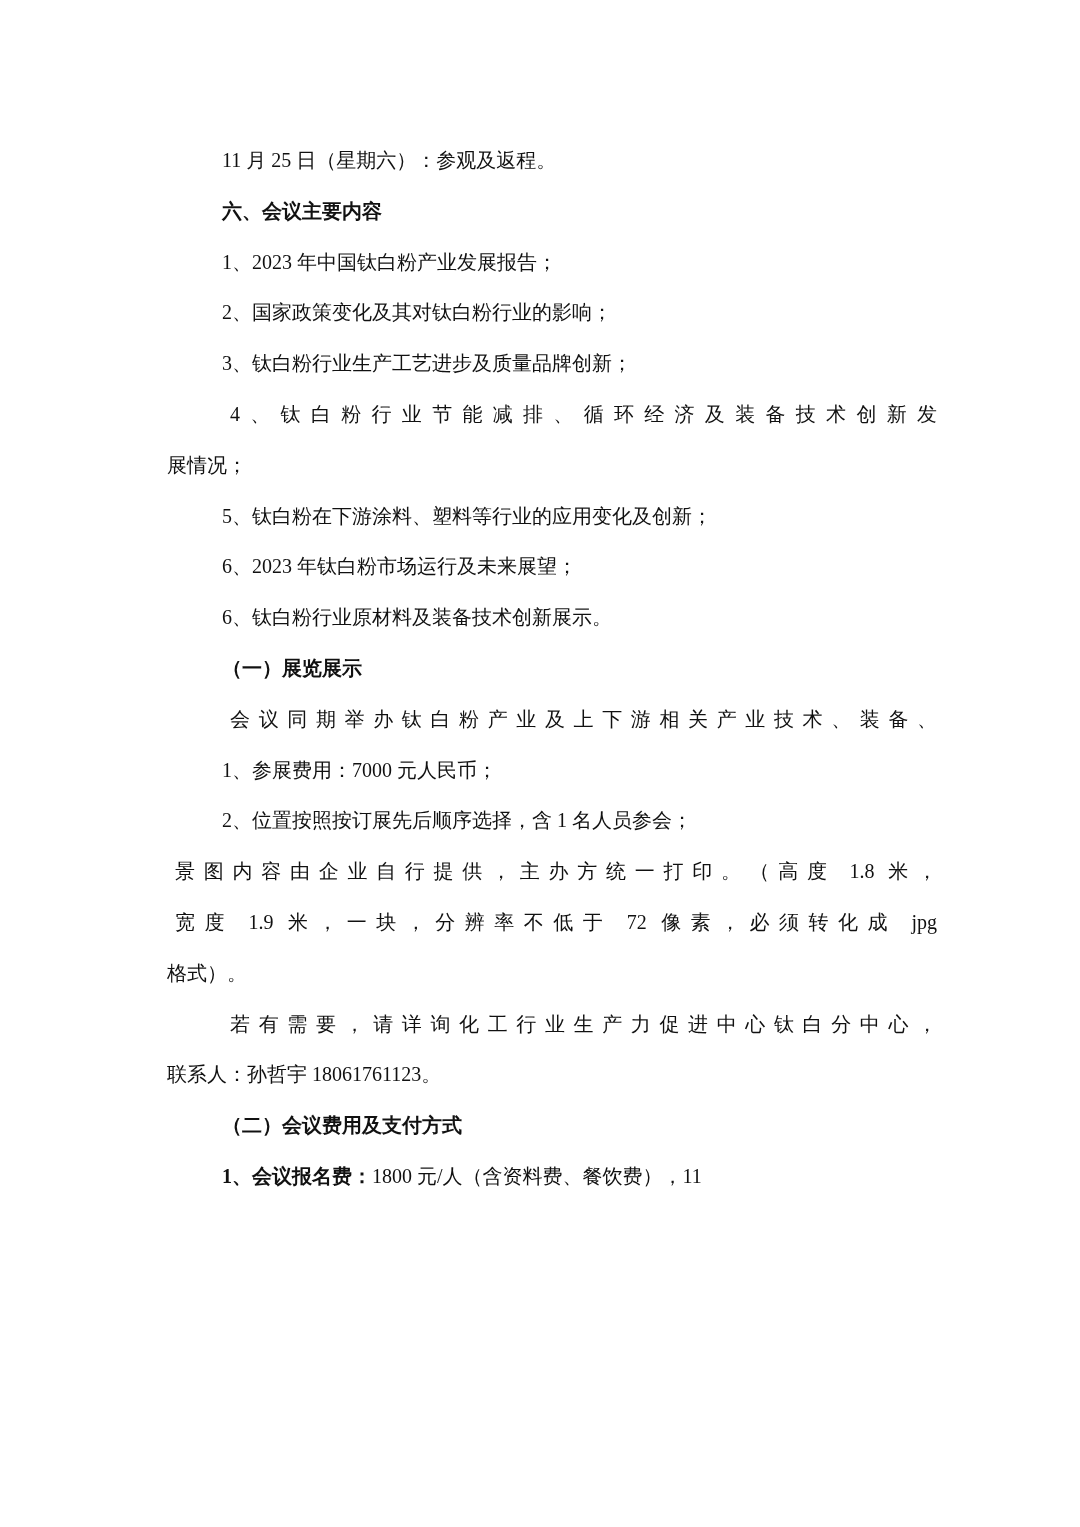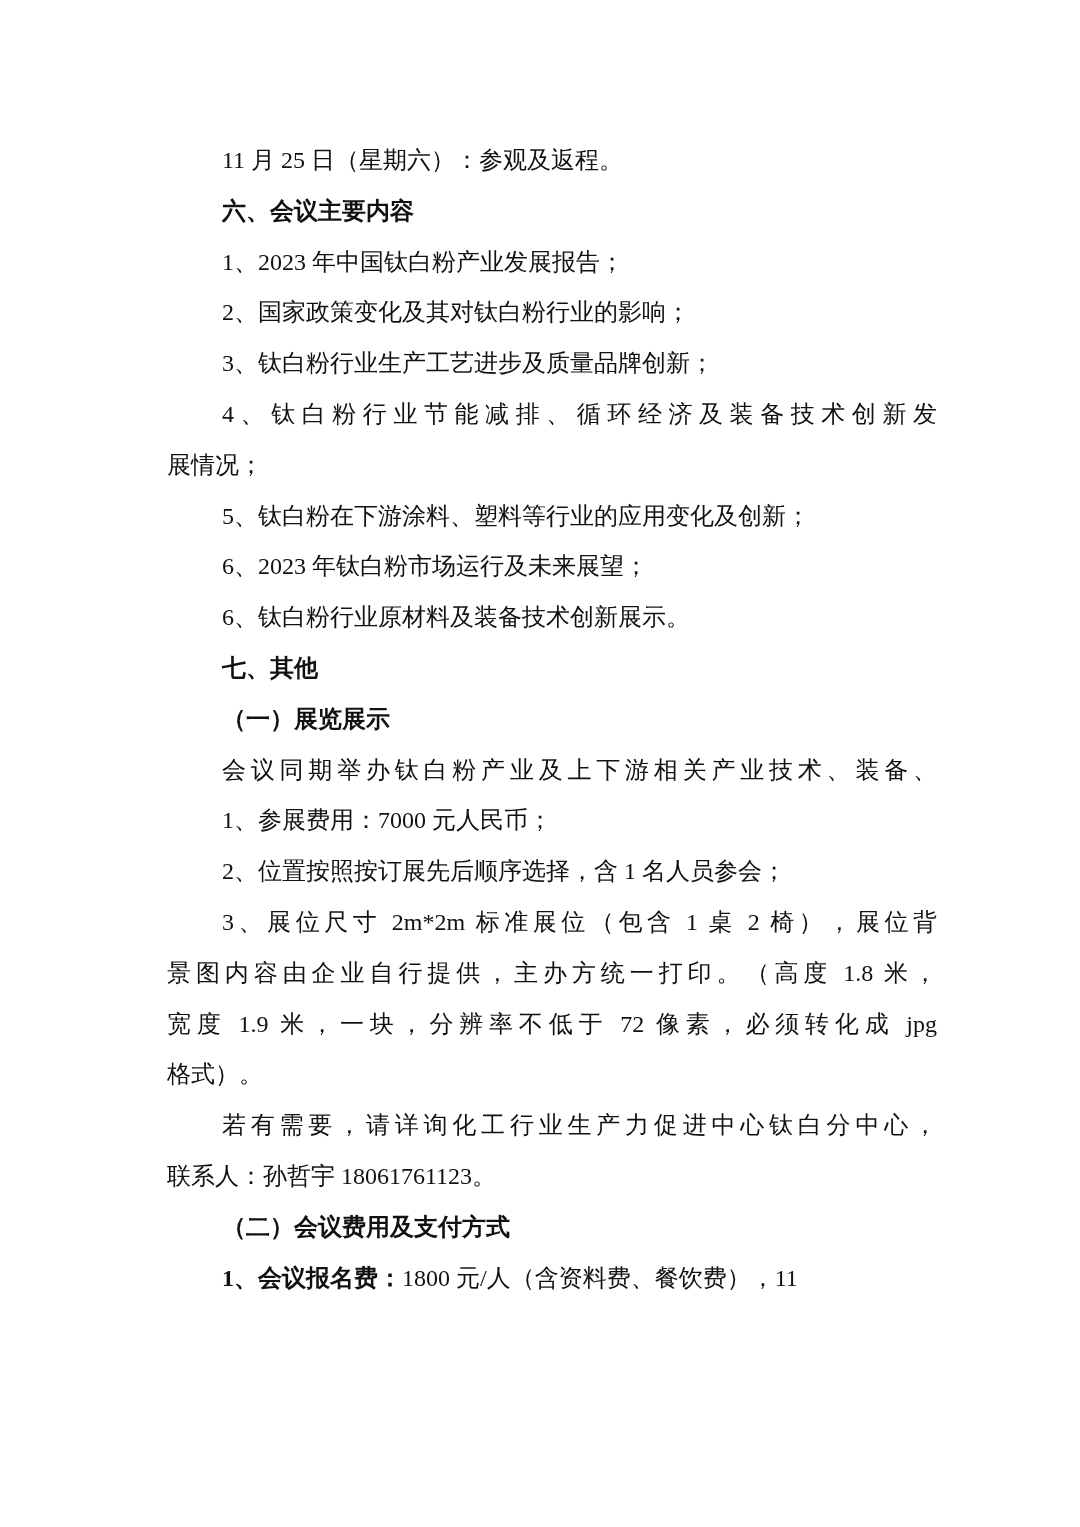--- a/index.html
+++ b/index.html
@@ -17,37 +17,38 @@
   }
   .content {
     position: absolute;
     left: 167px;
     top: 135px;
     width: 770px;
   }
   .line {
     height: 50.8px;
     line-height: 50.8px;
-    font-size: 24px;
+    font-size: 20px;
     color: #111111;
     white-space: nowrap;
     overflow: visible;
     text-align: left;
   }
   .indent {
     text-indent: 55px;
   }
   .bold {
     font-weight: bold;
   }
   .stretch {
     white-space: normal;
     overflow: hidden;
     text-align: justify;
     text-align-last: justify;
+    margin-left: 8px;
   }
 </style>
 </head>
 <body>
 
 <div class="page">
   <div class="content">
 
     <div class="line indent">11 月 25 日（星期六）：参观及返程。</div>
 
@@ -55,28 +56,26 @@
 
     <div class="line indent">1、2023 年中国钛白粉产业发展报告；</div>
     <div class="line indent">2、国家政策变化及其对钛白粉行业的影响；</div>
     <div class="line indent">3、钛白粉行业生产工艺进步及质量品牌创新；</div>
     <div class="line indent stretch">4、钛白粉行业节能减排、循环经济及装备技术创新发</div>
     <div class="line">展情况；</div>
     <div class="line indent">5、钛白粉在下游涂料、塑料等行业的应用变化及创新；</div>
     <div class="line indent">6、2023 年钛白粉市场运行及未来展望；</div>
     <div class="line indent">6、钛白粉行业原材料及装备技术创新展示。</div>
 
-    <div class="line indent bold">七、其他</div>
     <div class="line indent bold">（一）展览展示</div>
 
     <div class="line indent stretch">会议同期举办钛白粉产业及上下游相关产业技术、装备、</div>
 
     <div class="line indent">1、参展费用：7000 元人民币；</div>
     <div class="line indent">2、位置按照按订展先后顺序选择，含 1 名人员参会；</div>
-    <div class="line indent stretch">3、展位尺寸 2m*2m 标准展位（包含 1 桌 2 椅），展位背</div>
     <div class="line stretch">景图内容由企业自行提供，主办方统一打印。（高度 1.8 米，</div>
     <div class="line stretch">宽度 1.9 米，一块，分辨率不低于 72 像素，必须转化成 jpg</div>
     <div class="line">格式）。</div>
 
     <div class="line indent stretch">若有需要，请详询化工行业生产力促进中心钛白分中心，</div>
     <div class="line">联系人：孙哲宇 18061761123。</div>
 
     <div class="line indent bold">（二）会议费用及支付方式</div>
 
     <div class="line indent">

